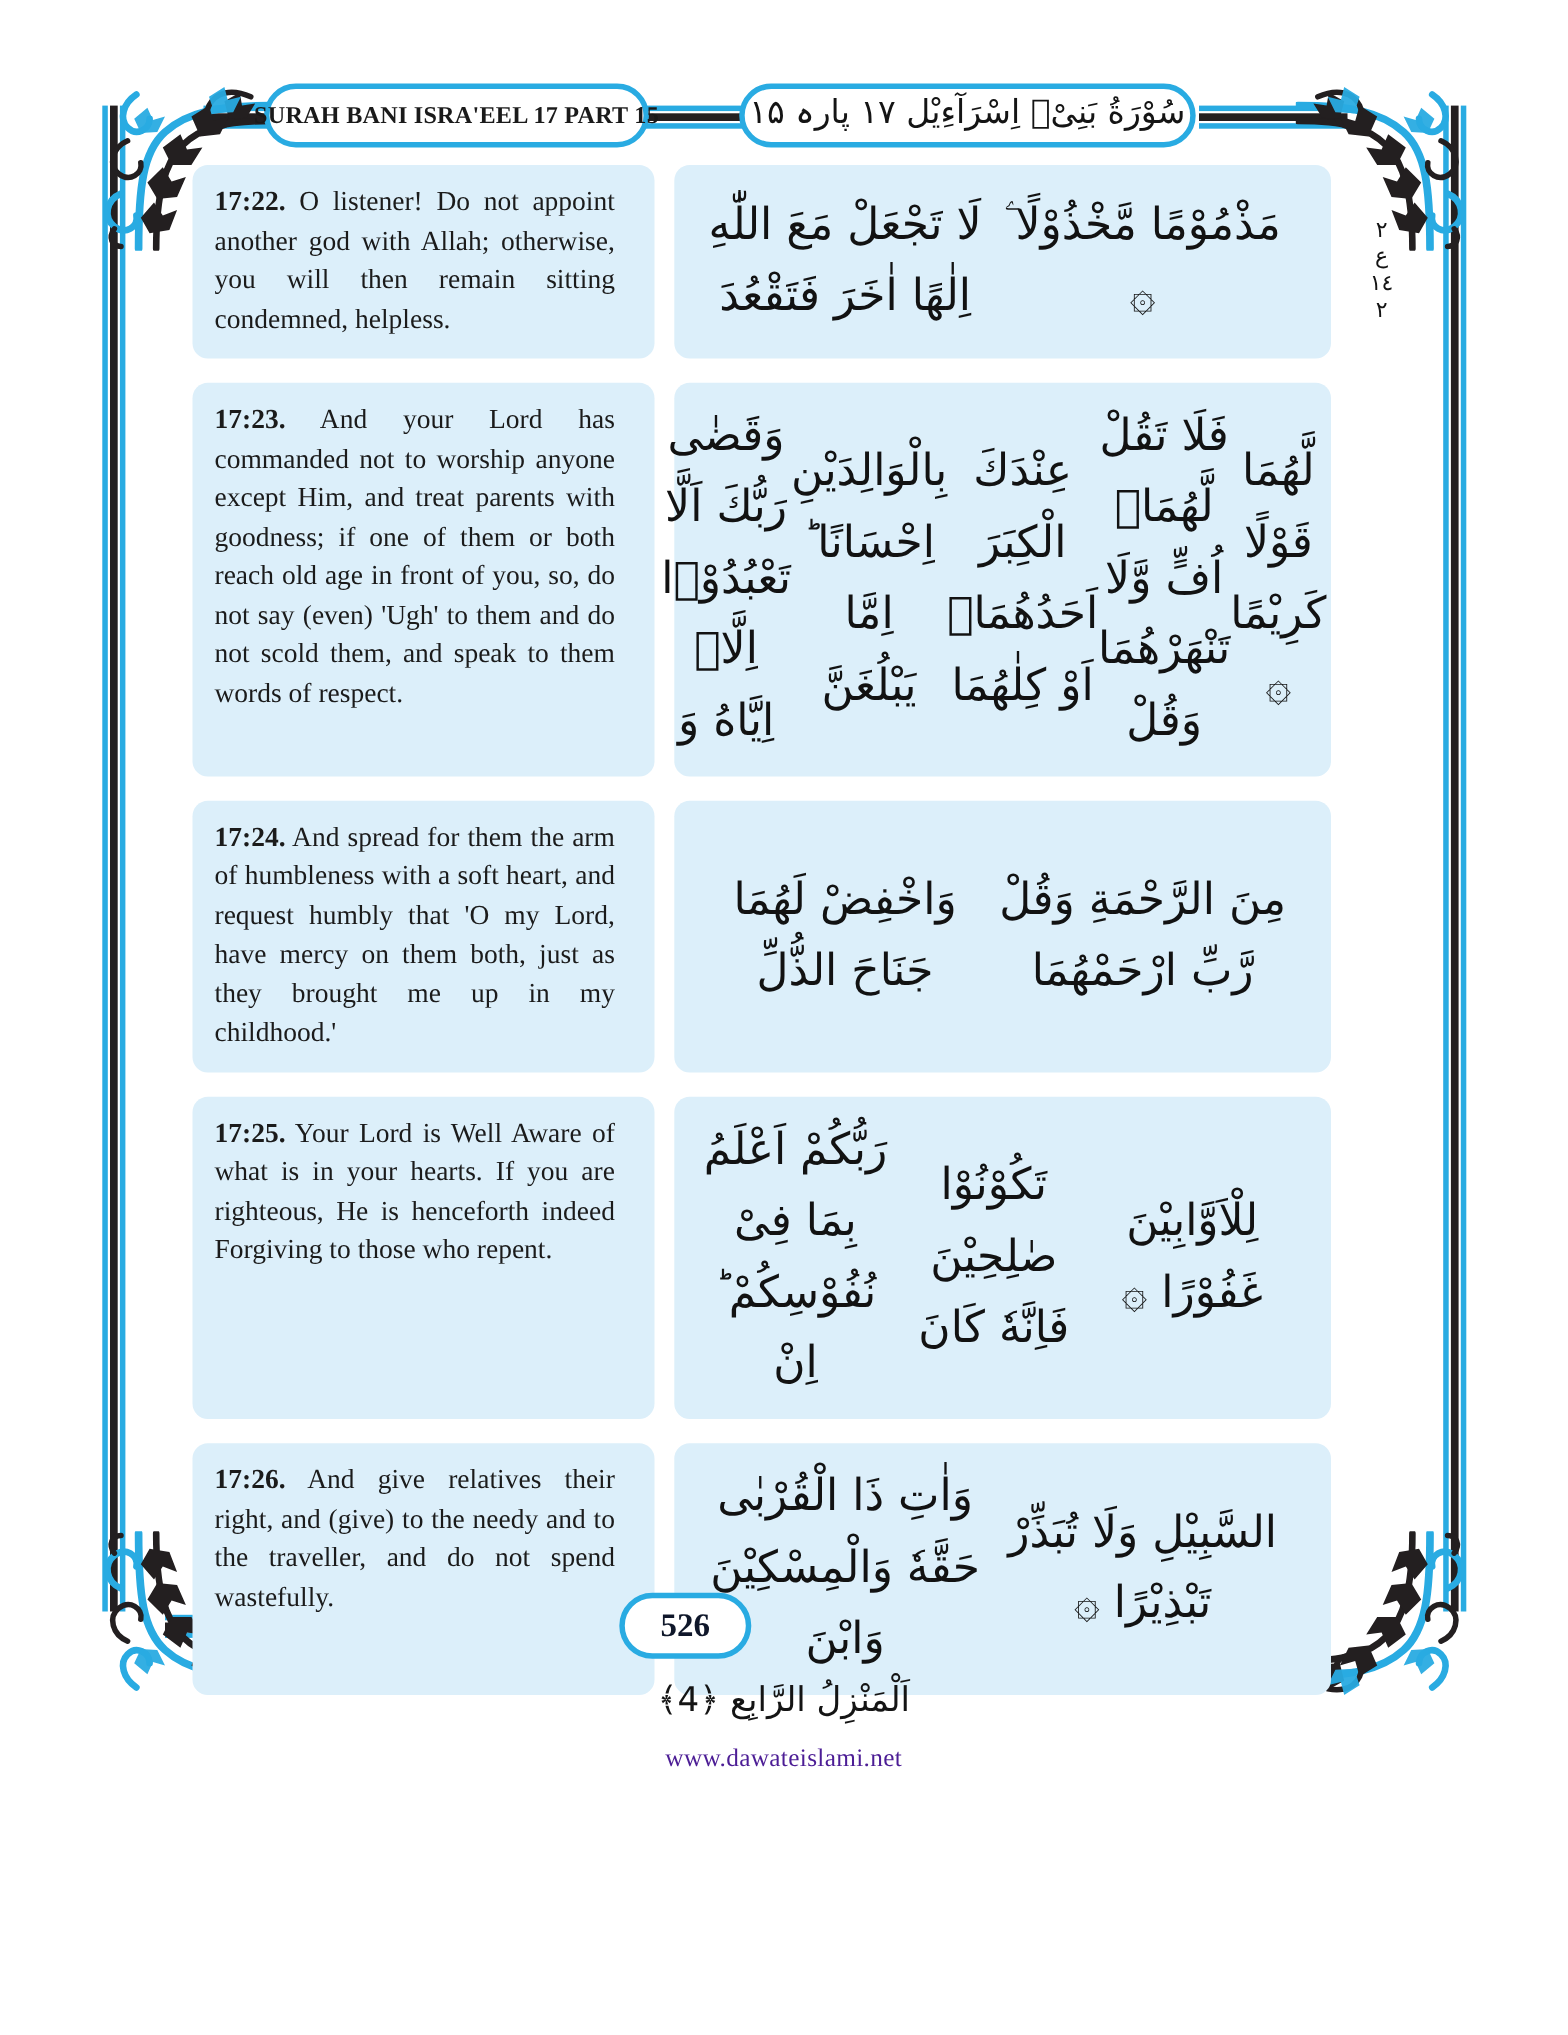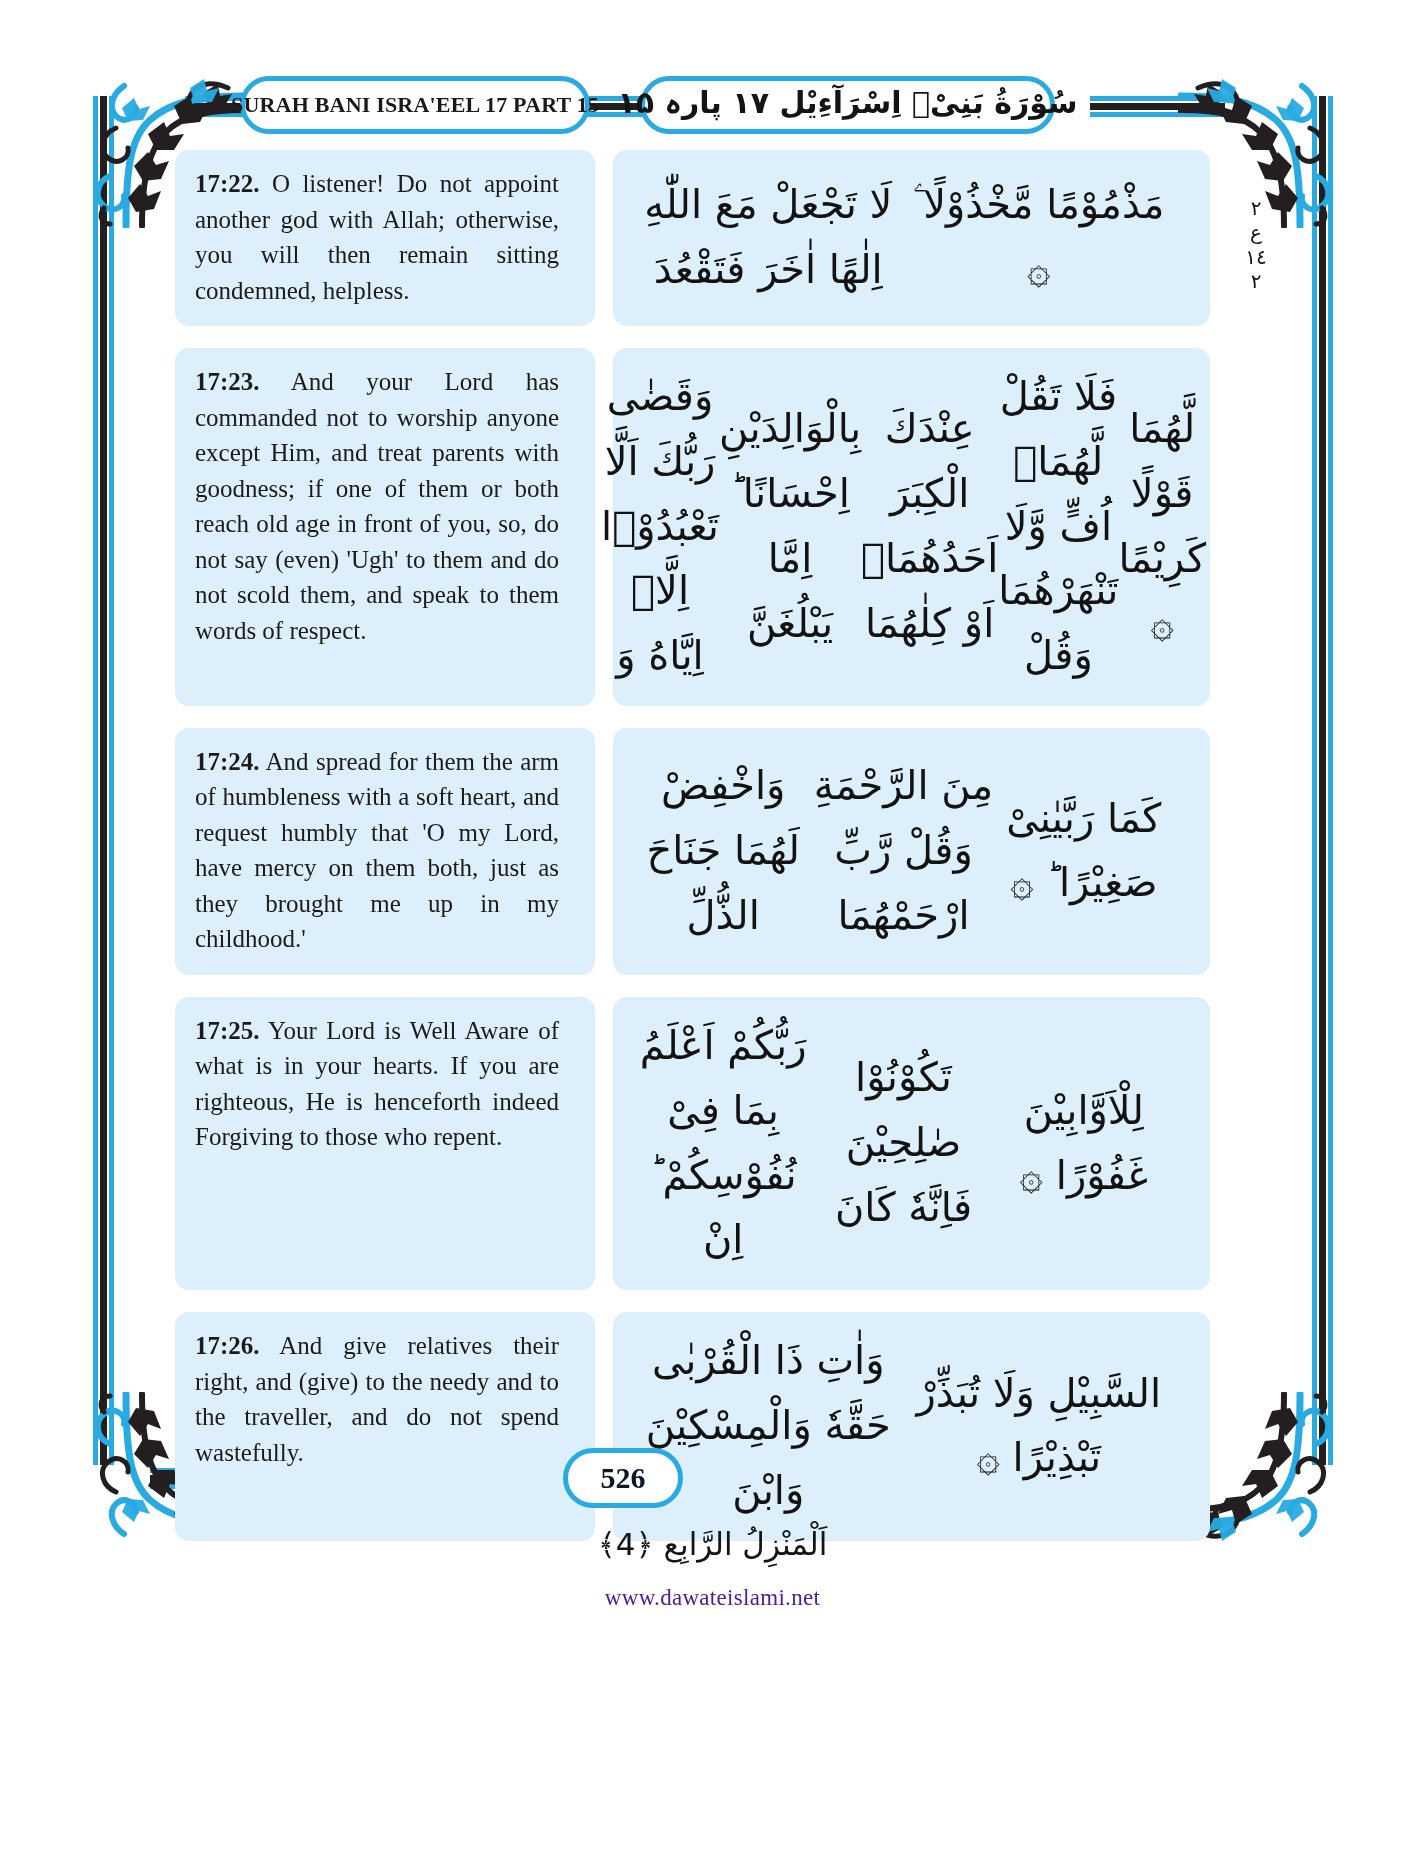--- a/index.html
+++ b/index.html
@@ -73,21 +73,21 @@
     top: 76px;
     height: 58px;
     border: 5px solid #29abe2;
     border-radius: 30px;
     background: #ffffff;
     display: flex;
     align-items: center;
     justify-content: center;
   }
   .hdr-badge.left  { left: 240px;  width: 350px; }
-  .hdr-badge.right { left: 640px; width: 415px; font-weight: bold; }
+  .hdr-badge.right { left: 672px; width: 415px; }
 
   .hdr-en {
     font-family: "Liberation Serif", serif;
     font-weight: bold;
     font-size: 22px;
     letter-spacing: 0.2px;
     color: #1a1a1a;
     white-space: nowrap;
   }
   .hdr-ur {
@@ -375,21 +375,20 @@
           <div class="ar-block">لَّهُمَا قَوْلًا كَرِیْمًا ۞</div>
         </div>
       </div>
       <div class="verse-row">
         <div class="cell en">
           <div class="en-text"><span class="vnum">17:24.</span><span> And spread for them the arm of humbleness with a soft heart, and request humbly that 'O my Lord, have mercy on them both, just as they brought me up in my childhood.'</span></div>
         </div>
         <div class="cell ar">
           <div class="ar-block">وَاخْفِضْ لَهُمَا جَنَاحَ الذُّلِّ</div>
           <div class="ar-block">مِنَ الرَّحْمَةِ وَقُلْ رَّبِّ ارْحَمْهُمَا</div>
-          <div class="ar-block">كَمَا رَبَّیٰنِیْ صَغِیْرًا ؕ ۞</div>
         </div>
       </div>
       <div class="verse-row">
         <div class="cell en">
           <div class="en-text"><span class="vnum">17:25.</span><span> Your Lord is Well Aware of what is in your hearts. If you are righteous, He is henceforth indeed Forgiving to those who repent.</span></div>
         </div>
         <div class="cell ar">
           <div class="ar-block">رَبُّكُمْ اَعْلَمُ بِمَا فِیْ نُفُوْسِكُمْ ؕ اِنْ</div>
           <div class="ar-block">تَكُوْنُوْا صٰلِحِیْنَ فَاِنَّهٗ كَانَ</div>
           <div class="ar-block">لِلْاَوَّابِیْنَ غَفُوْرًا ۞</div>

